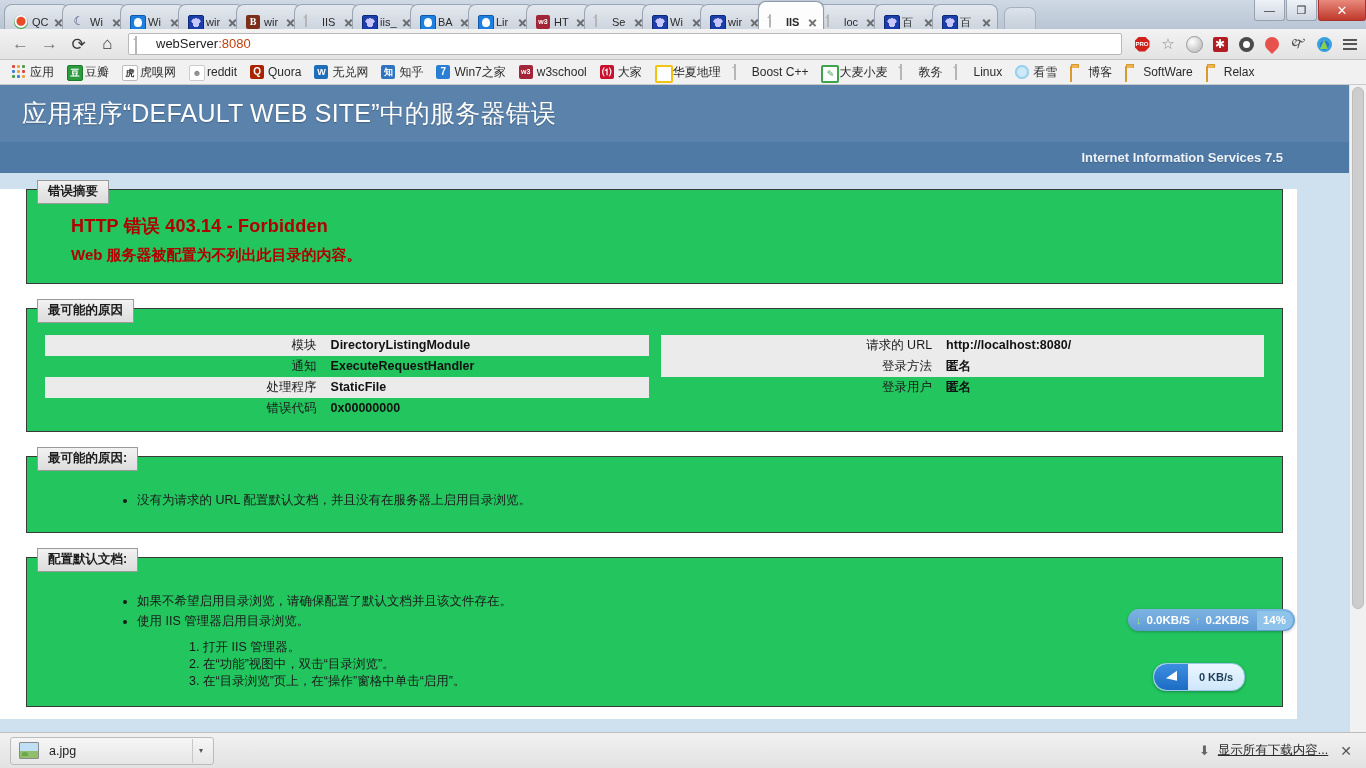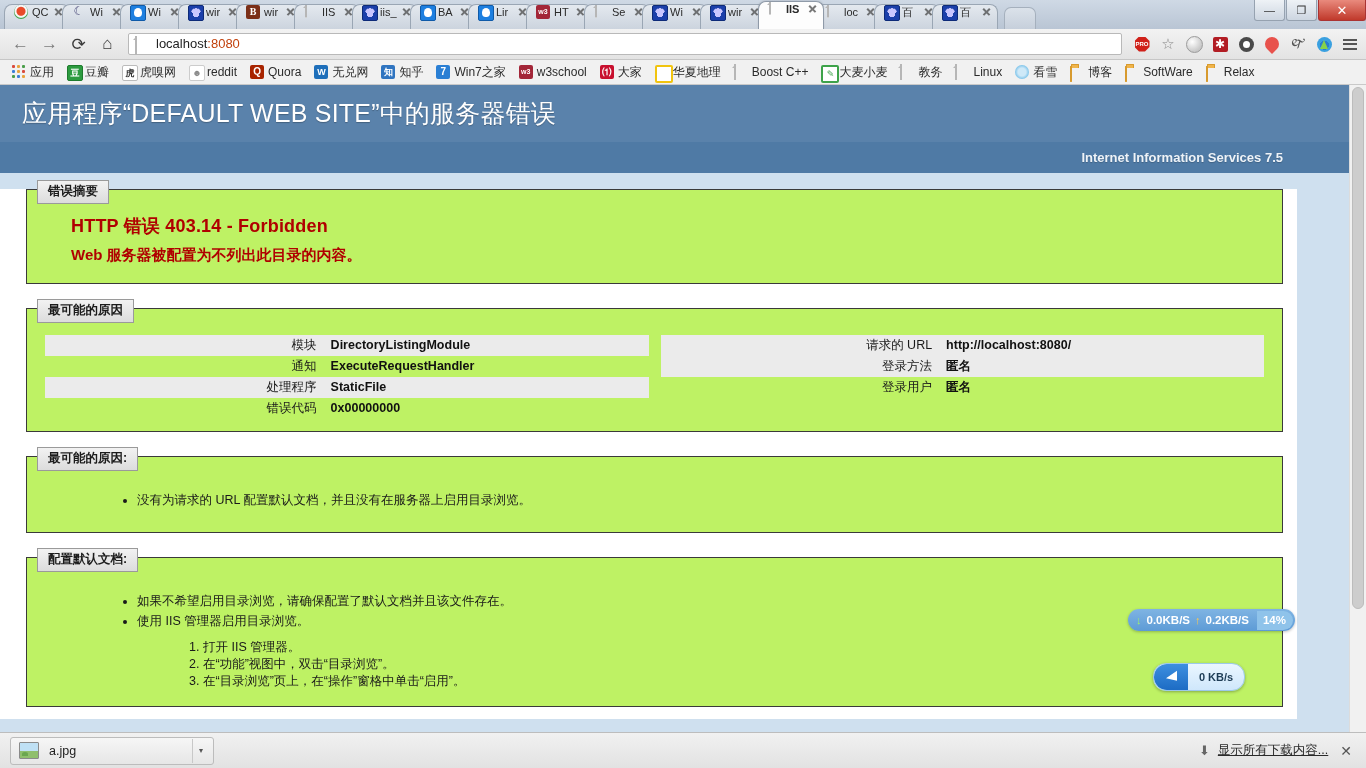--- a/index.html
+++ b/index.html
@@ -8,21 +8,21 @@
     font-family:"Liberation Sans","DejaVu Sans",sans-serif;
     background:#d8d8d8;
     -webkit-font-smoothing:antialiased;
   }
   
   .browser{width:1366px;height:768px;position:relative;display:flex;flex-direction:column;
            background:linear-gradient(#d6dde6,#c3ccd8);}
   .tabstrip{height:29px;position:relative;display:flex;align-items:flex-end;
             background:linear-gradient(#cfd9e5,#b9c5d4);padding-left:4px;}
   .tab{
-    height:25px;min-width:0;width:66px;display:flex;align-items:flex-start;
+    height:25px;min-width:0;width:66px;display:flex;align-items:flex-end;
     position:relative;margin-right:-8px;
     background:linear-gradient(#e4e9ef,#ccd4de);
     border:1px solid #9aa6b4;border-bottom:none;
     border-radius:8px 8px 0 0;
     padding:0 4px 0 9px;box-sizing:border-box;
     transform:skew(0deg);
     font-size:11px;color:#2a2a2a;white-space:nowrap;overflow:hidden;
   }
   .tab.active{
     background:#fdfdfd;border-color:#8f9aa8;height:28px;z-index:30;
@@ -119,21 +119,21 @@
                   border-radius:6px;border:1px solid #bcbcbc;}
   .iis-header{background:#5a82ab;height:57px;display:flex;align-items:center;padding-left:22px;
               box-sizing:border-box;}
   .iis-header .h1{color:#fff;font-size:25px;font-weight:normal;letter-spacing:.2px;
                   text-shadow:0 1px 1px rgba(0,0,0,.25);}
   .iis-sub{background:#4f7aa5;height:31px;display:flex;align-items:center;justify-content:flex-end;
            padding-right:66px;box-sizing:border-box;}
   .iis-sub span{color:#eef3f8;font-size:13px;font-weight:bold;text-shadow:0 1px 1px rgba(0,0,0,.2);}
   .body-wrap{background:#fff;margin:0 52px 0 0;padding:0;min-height:530px;}
   .fieldset{border:1px solid #3a3a3a;margin:16px 14px 0 26px;padding:0 0 12px 0;position:relative;
-            background:#bef264;}
+            background:#22c55e;}
   .fieldset > .legend{
     position:relative;top:-10px;left:10px;display:inline-block;
     background:linear-gradient(#f2f2f2,#dcdcdc);border:1px solid #9a9a9a;
     padding:2px 10px 3px 10px;font-size:12.5px;font-weight:bold;color:#1c1c1c;
   }
   .fieldset .fsbody{padding:0 18px 0 18px;margin-top:-4px;}
   .err-title{color:#b00000;font-size:18px;font-weight:bold;margin:4px 0 0 26px;letter-spacing:.2px;}
   .err-sub{color:#b00000;font-size:15px;font-weight:bold;margin:8px 0 6px 26px;}
   
   .detailrow{display:flex;gap:12px;justify-content:center;}
@@ -329,21 +329,21 @@
     </div>
   </div>
 
   <div class="toolbar">
     <div class="navbtn">←</div>
     <div class="navbtn">→</div>
     <div class="navbtn on">⟳</div>
     <div class="navbtn on">⌂</div>
     <div class="omnibox">
       <span class="bmico" style="margin-right:7px;"><span class="docico"></span></span>
-      <span class="urltext"><span>localhost</span><span class="dim">:8080</span></span>
+      <span class="urltext"><span>webServer</span><span class="dim">:8080</span></span>
     </div>
     <div class="tb-icons">
       <div class="tbi">
           <span class="octagon">PRO</span>
         </div>
       <div class="tbi" style="color:#8a8a8a;font-size:15px;">☆</div>
       <div class="tbi">
           <span class="globe"></span>
         </div>
       <div class="tbi">

